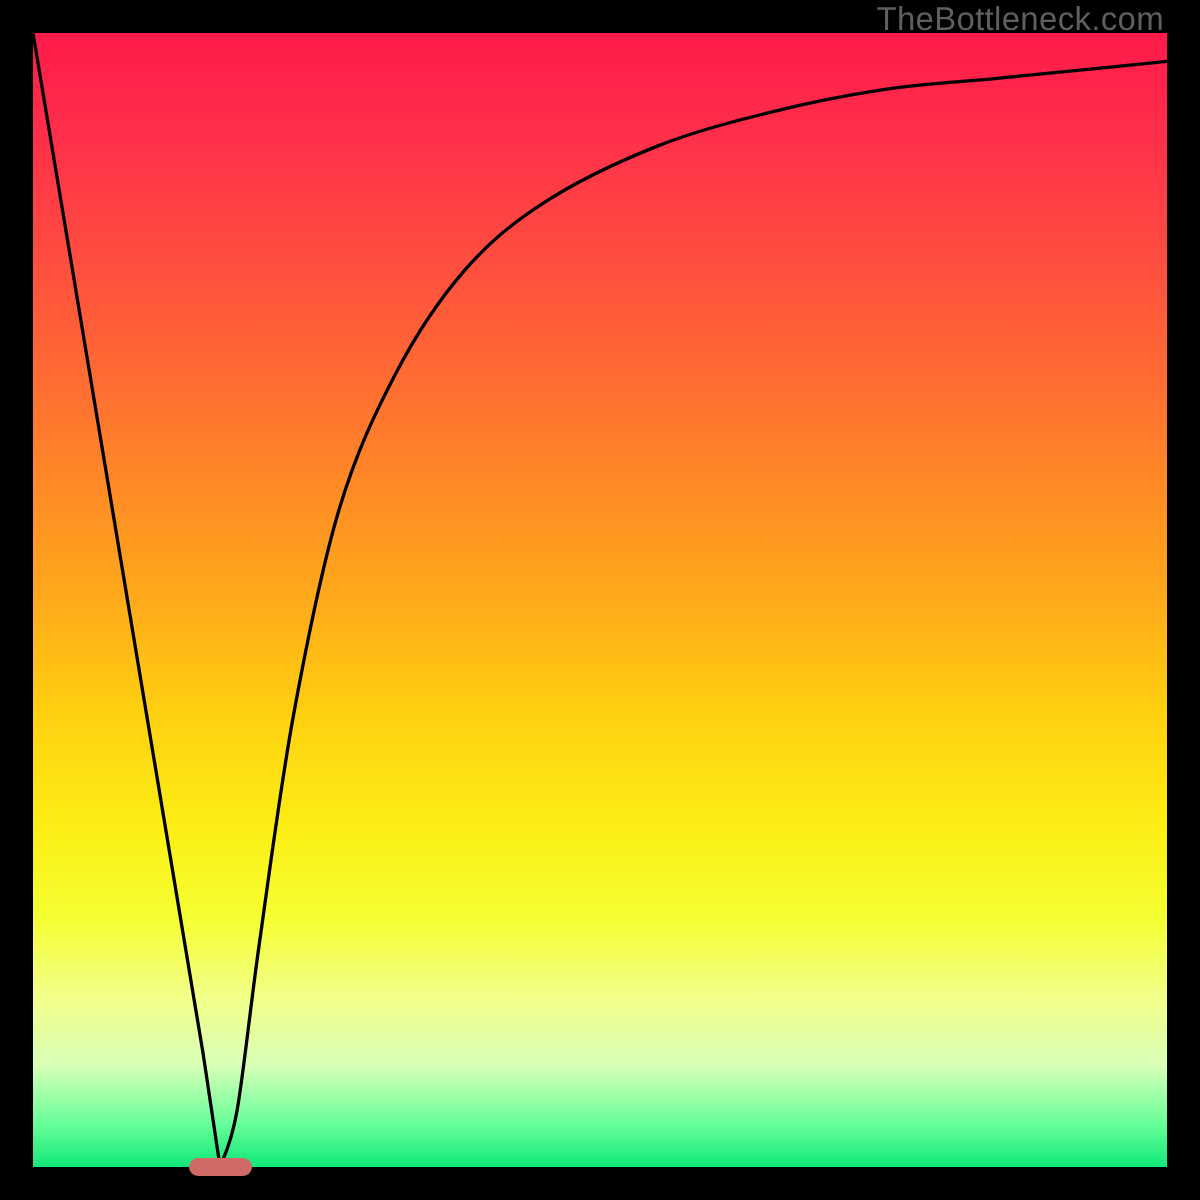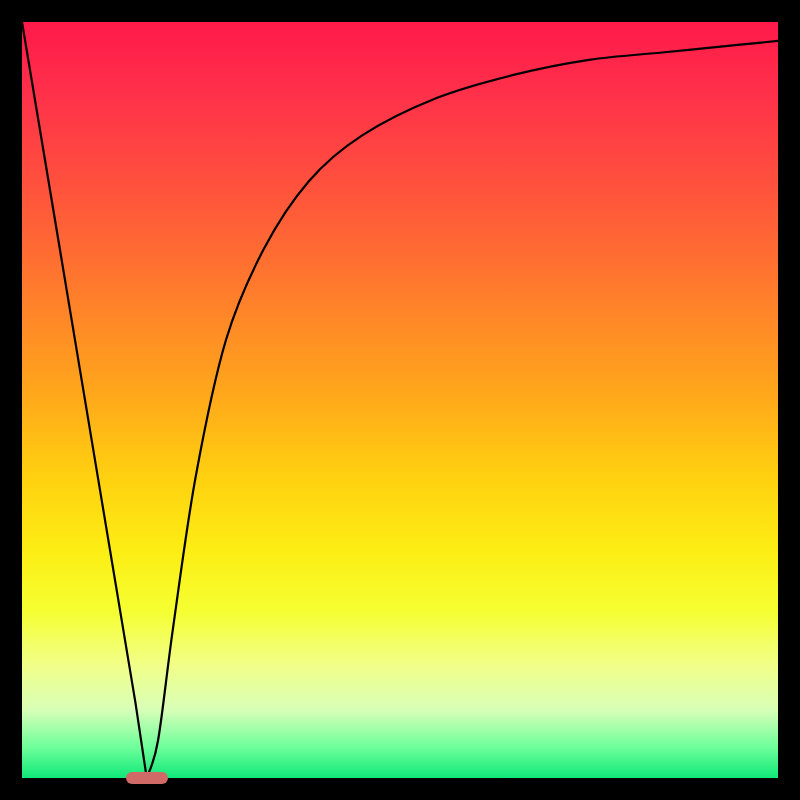--- a/index.html
+++ b/index.html
@@ -65,13 +65,14 @@
 </head>
 <body>
 
 <div class="frame">
   <div class="plot-area">
     <svg class="curve" viewBox="0 0 756 756" preserveAspectRatio="none">
       <path id="curve-path" fill="none" stroke="#000" stroke-width="2.2" stroke-linecap="round" stroke-linejoin="round" d="M 0.00 0.00 L 37.80 226.80 L 75.60 453.60 L 113.40 680.40 L 124.74 756.00 C 126.63 749.70, 131.67 743.40, 136.08 718.20 C 140.49 693.00, 144.90 648.90, 151.20 604.80 C 157.50 560.70, 165.06 501.48, 173.88 453.60 C 182.70 405.72, 192.78 355.32, 204.12 317.52 C 215.46 279.72, 228.06 253.26, 241.92 226.80 C 255.78 200.34, 270.90 177.66, 287.28 158.76 C 303.66 139.86, 318.78 127.26, 340.20 113.40 C 361.62 99.54, 390.60 85.68, 415.80 75.60 C 441.00 65.52, 466.20 59.22, 491.40 52.92 C 516.60 46.62, 541.80 41.58, 567.00 37.80 C 592.20 34.02, 617.40 32.76, 642.60 30.24 C 667.80 27.72, 699.30 24.57, 718.20 22.68 C 737.10 20.79, 749.70 19.53, 756.00 18.90"></path>
     </svg>
     <div id="marker" class="marker" style="left: 103.95px; top: 749.952px; width: 41.58px; height: 12.096px;"></div>
   </div>
+  <div class="attribution">TheBottleneck.com</div>
 </div>
 
 </body></html>

